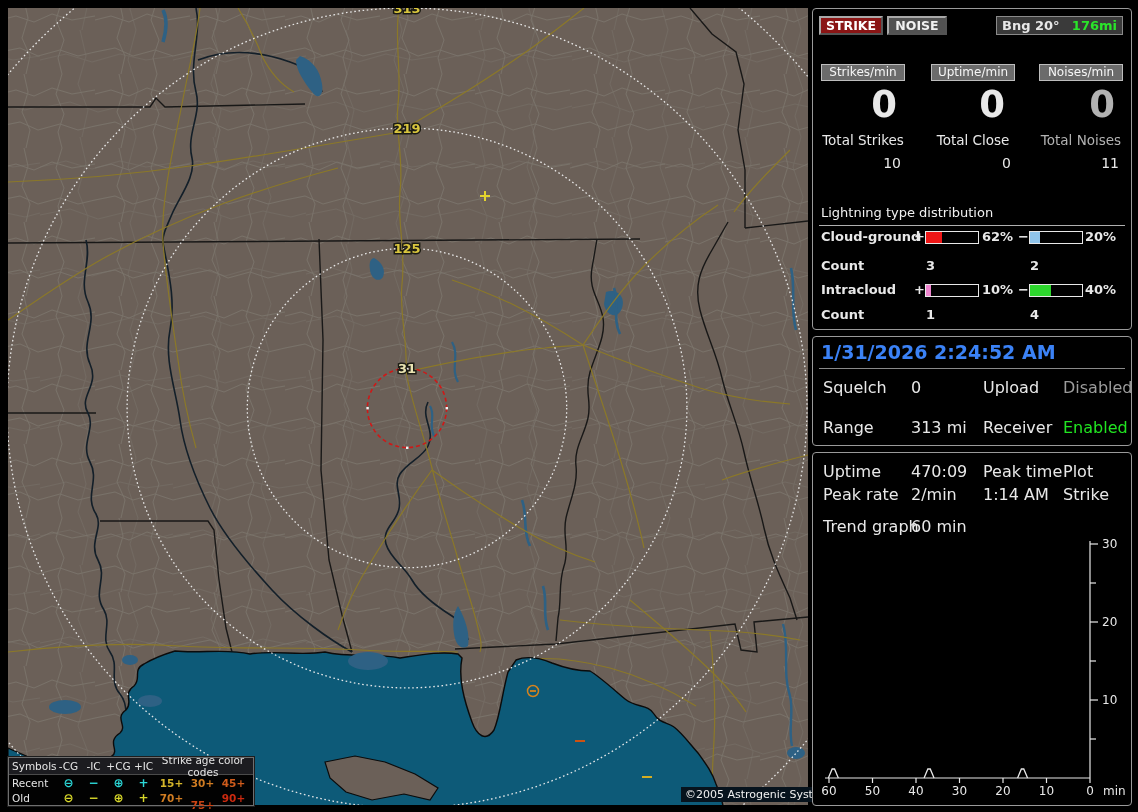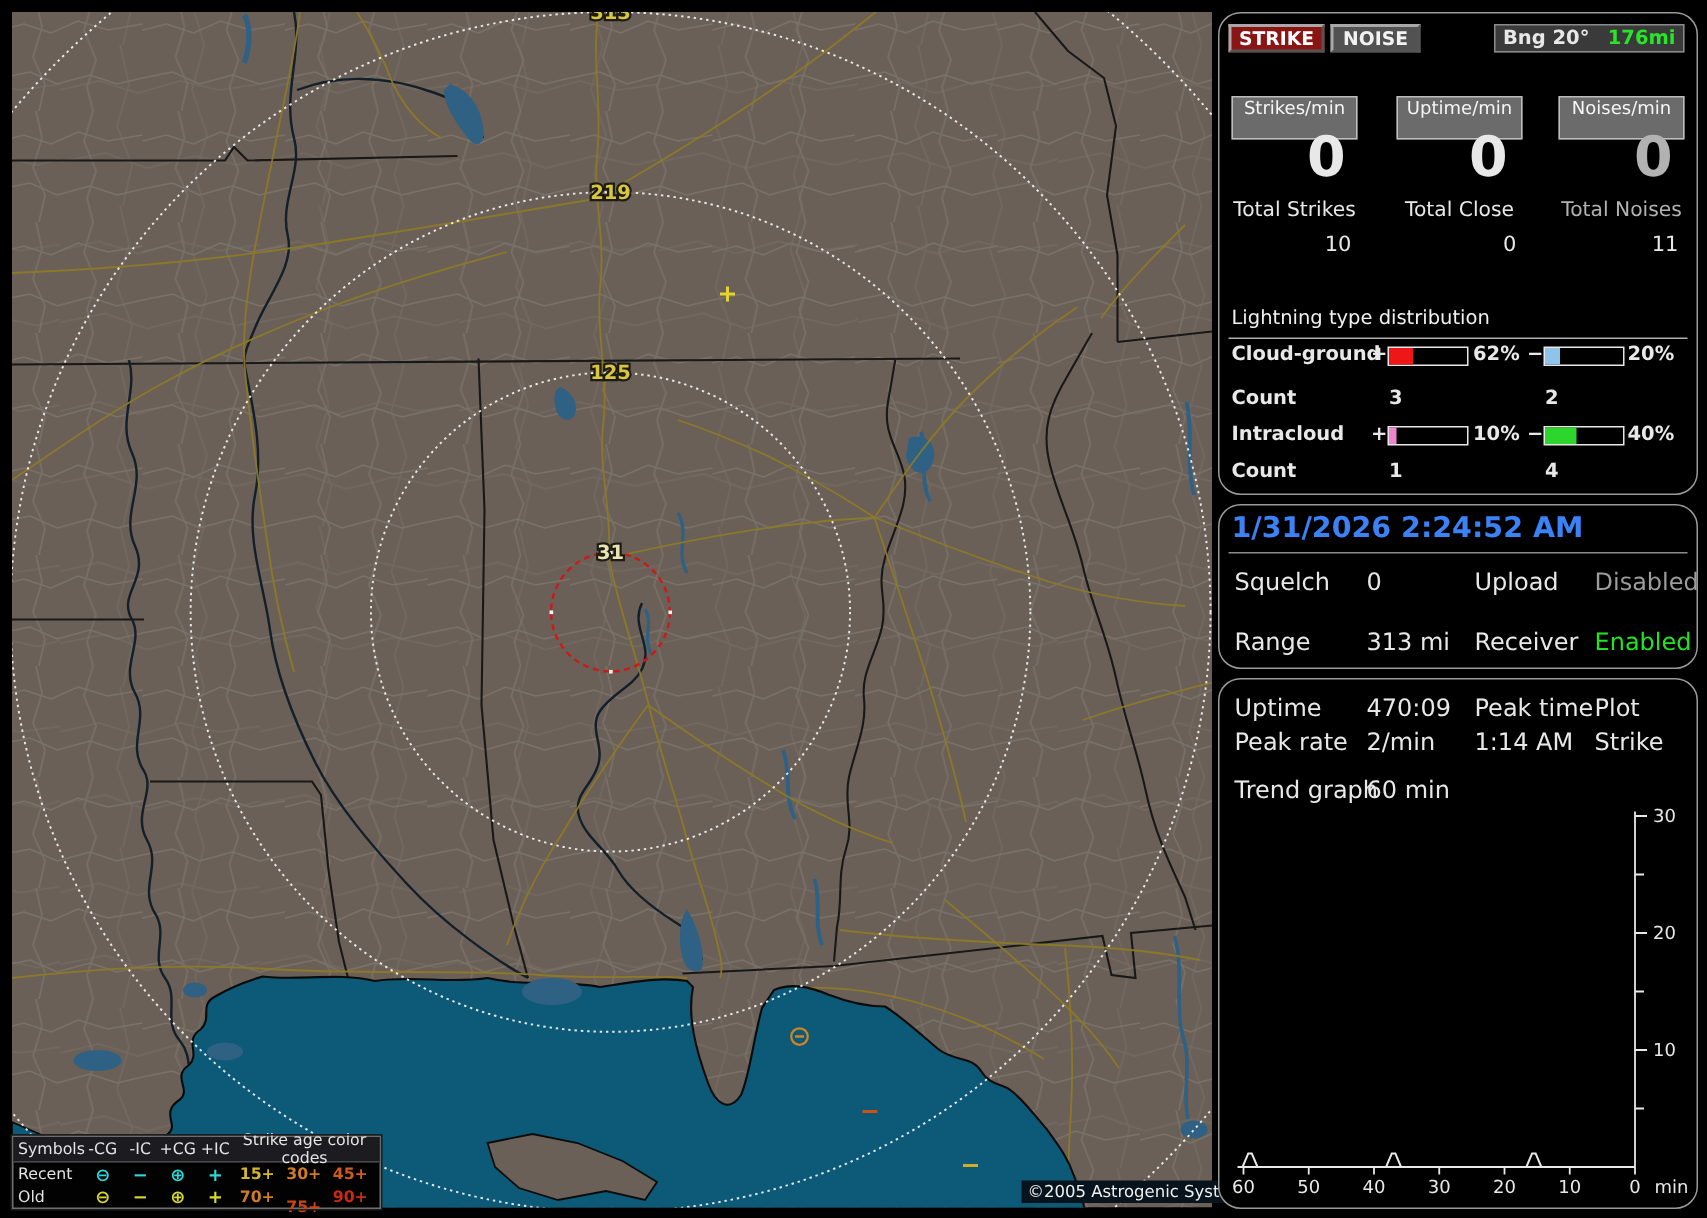--- a/index.html
+++ b/index.html
@@ -1,33 +1,33 @@
 <!DOCTYPE html>
 <html><head>
 <meta charset="utf-8">
 <style>
   html,body{margin:0;padding:0;background:#000;}
   body{width:1138px;height:812px;position:relative;overflow:hidden;
        font-family:"DejaVu Sans",sans-serif;color:#e8e8e8;}
   #map{position:absolute;left:8px;top:8px;}
   
   .panel{position:absolute;left:812px;width:320px;background:#000;
-         border:1px solid #9a9a9a;border-radius:15px;box-sizing:border-box;}
+         border:1px solid #9a9a9a;border-radius:4px;box-sizing:border-box;}
   #panel-top{top:8px;height:322px;}
   #panel-status{top:336px;height:110px;}
   #panel-session{top:452px;height:354px;}
   .btn{position:absolute;height:19px;font-weight:bold;font-size:12.5px;color:#fff;
        text-align:center;line-height:15px;border:2px outset #a8a8a8;box-sizing:border-box;cursor:pointer;}
   .strike-btn{left:6px;top:7px;width:64px;background:#8a1515;}
   .noise-btn{left:74px;top:7px;width:60px;background:#525252;color:#f2f2f2;}
   .bng{position:absolute;left:183px;top:7px;width:127px;height:19px;background:#3a3a3a;
        border:1px solid #8a8a8a;box-sizing:border-box;display:flex;justify-content:space-between;
        padding:0 5px;font-size:13px;font-weight:bold;line-height:17px;}
   .bng .mi{color:#2ae42a;}
-  .rate-label{position:absolute;top:55px;height:29px;background:#6b6b6b;border:1px solid #bdbdbd;
+  .rate-label{position:absolute;top:55px;height:17px;background:#6b6b6b;border:1px solid #bdbdbd;
        box-sizing:border-box;font-size:12px;color:#f6f6f6;text-align:center;line-height:14px;}
   .c1{left:8px;width:84px;} .c2{left:118px;width:84px;} .c3{left:226px;width:84px;}
   .bigzero{position:absolute;top:74px;height:44px;font-size:37px;font-weight:bold;
        text-align:right;line-height:44px;}
   .z1{left:8px;width:76px;} .z2{left:118px;width:74px;} .z3{left:226px;width:76px;}
   .dim{color:#b2b2b2;}
   .total-label{position:absolute;top:123px;font-size:13.5px;text-align:center;}
   .total-value{position:absolute;top:146px;font-size:14px;text-align:right;padding-right:4px;box-sizing:border-box;}
   .dist-title{position:absolute;left:6px;right:6px;top:196px;font-size:13px;color:#f0f0f0;
        padding:0 2px 5px 2px;border-bottom:1px solid #b0b0b0;}

